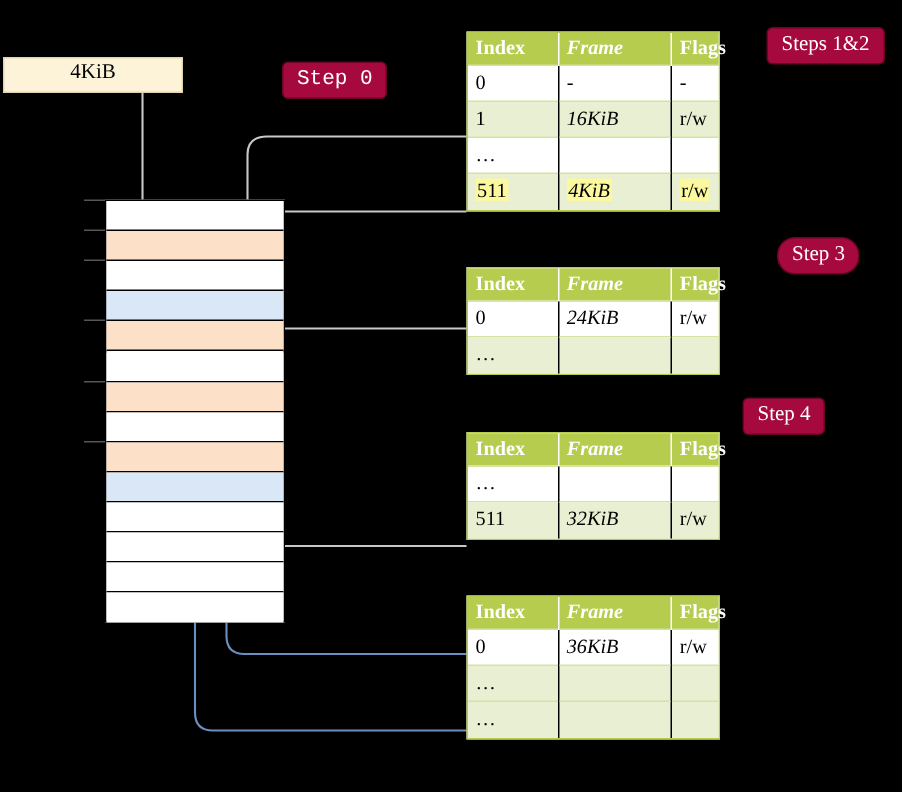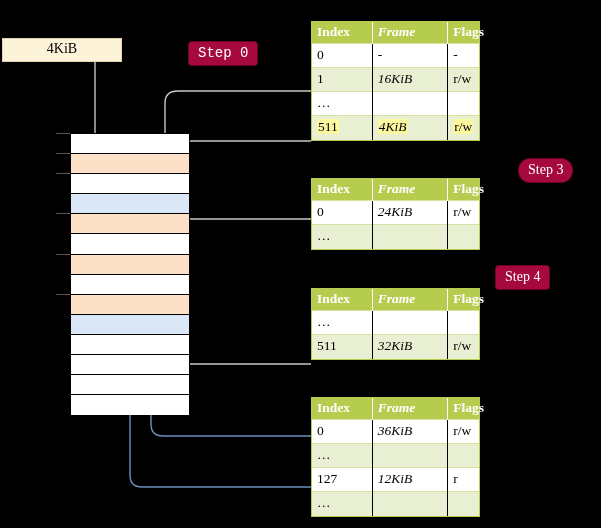--- a/index.html
+++ b/index.html
@@ -151,20 +151,21 @@
     <path d="M 311,364 L 190,364 Q 178,364 178,352 L 178,314" fill="none" stroke="#c8c8c8" stroke-width="1.4" marker-end="url(#arrGrayUp)"></path>
 
     <path d="M 311,436 L 163,436 Q 151,436 151,424 L 151,337" fill="none" stroke="#6b8fc0" stroke-width="1.4" marker-end="url(#arrBlue)"></path>
 
     <path d="M 311,487 L 142,487 Q 130,487 130,475 L 130,222" fill="none" stroke="#6b8fc0" stroke-width="1.4" marker-end="url(#arrBlue)"></path>
   </svg>
 
   <div class="srcbox" style="left:2px; top:38px; width:118px; height:22px;">4KiB</div>
 
   <div class="badge" style="left:189px; top:42px;font-family:Liberation Mono, monospace;">Step 0</div>
+  <div class="badge" style="left:512px; top:19px;">Steps 1&amp;2</div>
   <div class="badge" style="left:519px; top:159px;border-radius:11px;">Step 3</div>
   <div class="badge" style="left:496px; top:266px;">Step 4</div>
 
   <div class="memcol" id="memcol" style="left:70px; top:133px; width:120px; height:282px;">
       <div class="memcell" style="top: 0px; height: 20.1px; width: 118px; background: rgb(255, 255, 255);"></div>
       <div class="memcell" style="top: 20.1px; height: 20.1px; width: 118px; background: rgb(252, 224, 200);"></div>
       <div class="memcell" style="top: 40.2px; height: 20.1px; width: 118px; background: rgb(255, 255, 255);"></div>
       <div class="memcell" style="top: 60.3px; height: 20.1px; width: 118px; background: rgb(218, 231, 247);"></div>
       <div class="memcell" style="top: 80.4px; height: 20.1px; width: 118px; background: rgb(252, 224, 200);"></div>
       <div class="memcell" style="top: 100.5px; height: 20.1px; width: 118px; background: rgb(255, 255, 255);"></div>
@@ -278,25 +279,20 @@
           <tr class="plain">
             <td class="col-index">0</td>
             <td class="col-frame">36KiB</td>
             <td class="col-flags">r/w</td>
           </tr>
           <tr class="alt">
             <td class="col-index">…</td>
             <td class="col-frame"></td>
             <td class="col-flags"></td>
           </tr>
-          <tr class="plain">
-            <td class="col-index">127</td>
-            <td class="col-frame">12KiB</td>
-            <td class="col-flags">r</td>
-          </tr>
           <tr class="alt">
             <td class="col-index">…</td>
             <td class="col-frame"></td>
             <td class="col-flags"></td>
           </tr>
         </tbody>
       </table>
     </div>
 
 </div>

